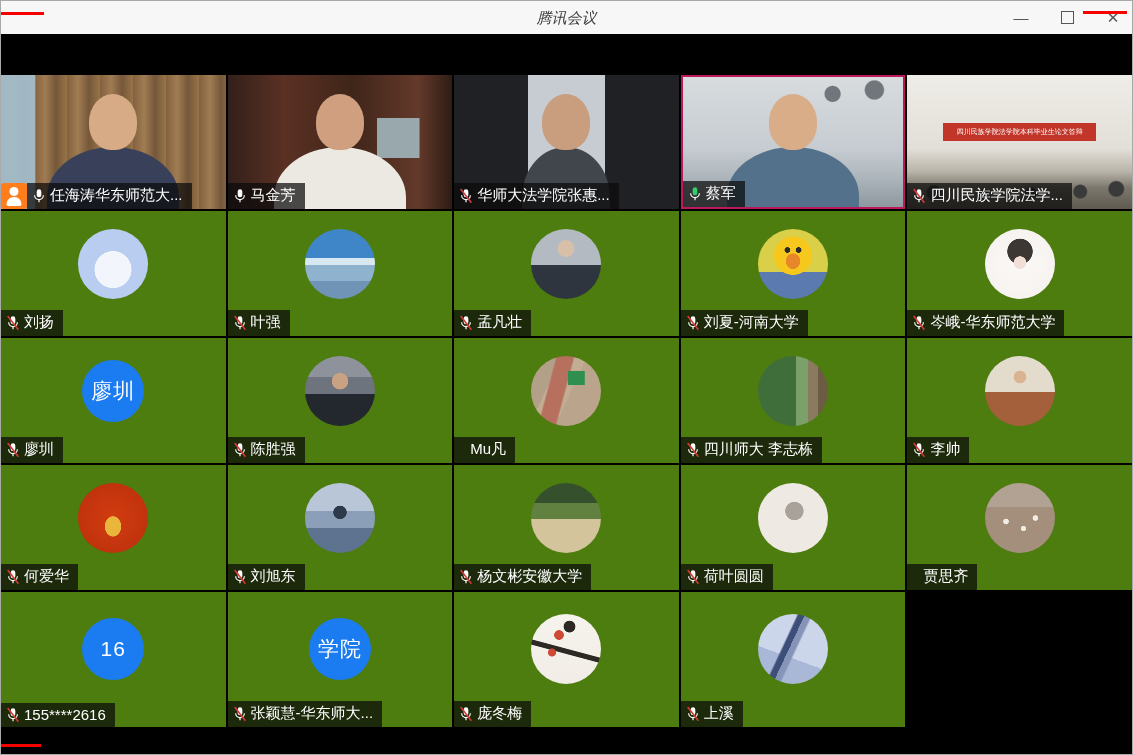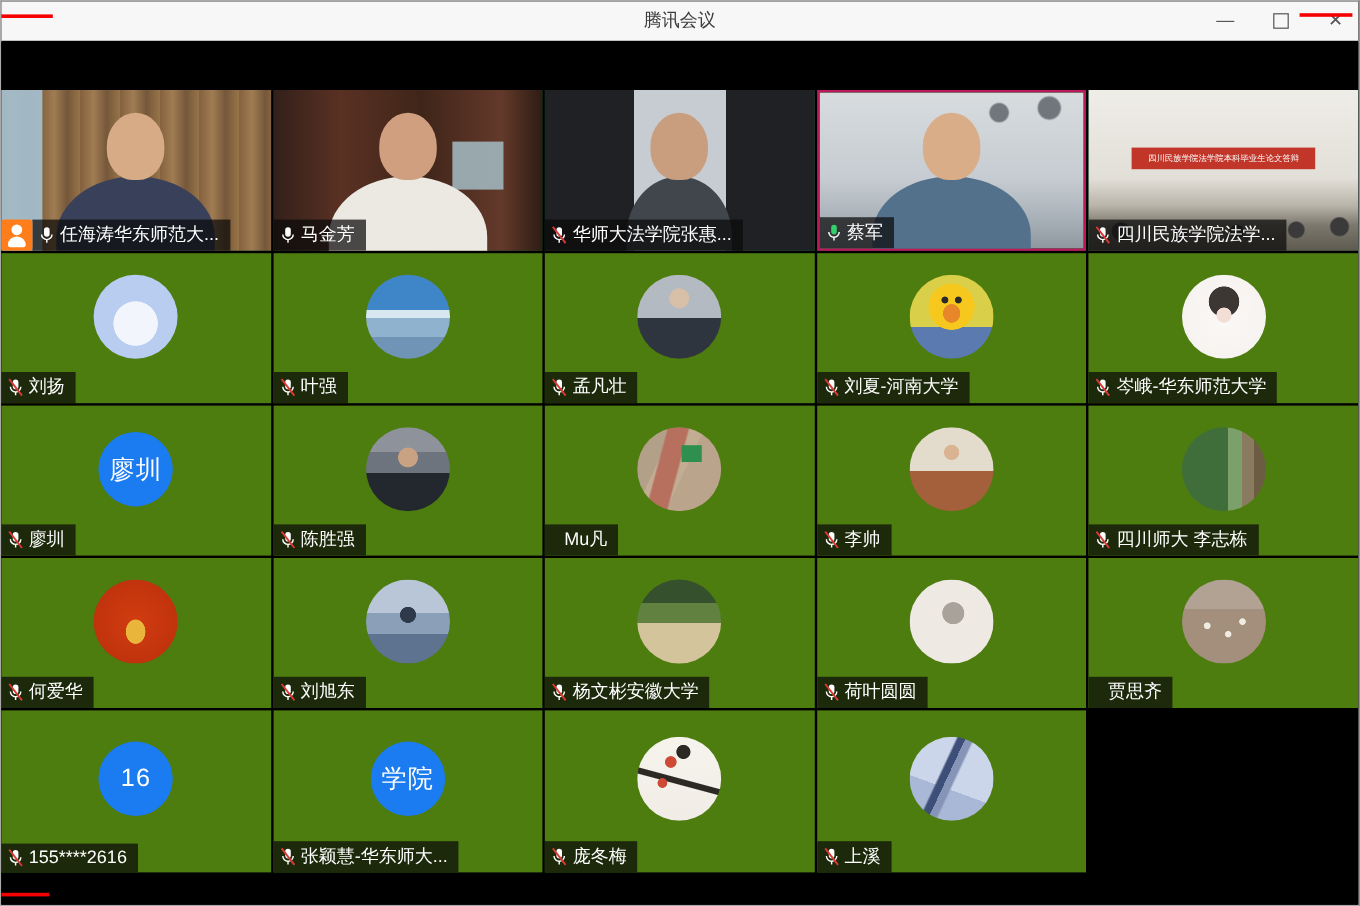--- a/index.html
+++ b/index.html
@@ -1,31 +1,31 @@
 <!DOCTYPE html>
 <html><head>
 <meta charset="utf-8">
 <style>
   html,body{margin:0;padding:0;background:#fff;font-family:"Liberation Sans","DejaVu Sans",sans-serif;}
   .window{position:relative;width:1133px;height:755px;border:1px solid #a9a9a9;box-sizing:border-box;background:#000;overflow:hidden;}
   
   .titlebar{position:relative;height:33px;background:#f7f7f7;border-bottom:1px solid #d9d9d9;}
-  .titlebar .title{position:absolute;left:0;right:0;top:0;height:26px;line-height:33px;text-align:center;font-size:15px;color:#3c3c3c;}
+  .titlebar .title{position:absolute;left:0;right:0;top:0;height:26px;line-height:33px;text-align:center;font-size:15px;color:#3c3c3c;font-style:italic;}
   .win-controls{position:absolute;right:10px;top:0;height:33px;display:flex;align-items:center;gap:28px;}
   .win-btn{color:#555;font-size:15px;line-height:1;cursor:default;display:flex;align-items:center;justify-content:center;width:18px;height:18px;}
   .maxbox{width:11px;height:11px;border:1.6px solid #555;display:inline-block;}
   .ann{position:absolute;background:#f70000;height:3px;z-index:60;}
   #ann-top-left{left:0;top:11px;width:43px;}
   #ann-close{right:5px;top:10px;width:44px;}
   #ann-bottom-left{left:0;bottom:7px;width:40px;}
   
   .content{position:absolute;left:0;top:33px;right:0;bottom:0;background:#000;}
   .grid{display:grid;grid-template-columns:repeat(5,1fr);grid-template-rows:134px 125px 125px 125px 135px;gap:2px;margin-top:41px;}
   .tile{position:relative;background:#4d7c0f;overflow:hidden;box-sizing:border-box;}
-  .tile.video{background:#14532d;}
+  .tile.video{background:#a21caf;}
   .tile.active{border:2px solid #be185d;text-align:center;}
   .videobg{position:absolute;inset:0;}
   
   .person{position:absolute;inset:0;pointer-events:none;}
   .p-body{position:absolute;left:50%;bottom:-8px;transform:translateX(-50%);width:132px;height:52%;border-radius:52% 52% 0 0/75% 75% 0 0;}
   .p-head{position:absolute;left:50%;bottom:44%;transform:translateX(-50%);width:48px;height:56px;border-radius:50% 50% 45% 45%;}
   .tile.portrait .p-body{width:88px;}
   
   .avatar{position:absolute;left:50%;top:42%;transform:translate(-50%,-50%);width:70px;height:70px;border-radius:50%;}
   .avatar.text{width:62px;height:62px;background:#1b7bf0;display:flex;align-items:center;justify-content:center;color:#fff;font-size:21px;letter-spacing:1px;}
@@ -245,44 +245,44 @@
         </div>
         <div class="tile">
           <div class="avatar" style="background: linear-gradient(rgb(47, 143, 78), rgb(47, 143, 78)) 68% 28% / 24% 20% no-repeat, linear-gradient(105deg, rgba(0, 0, 0, 0) 28%, rgb(183, 111, 94) 30%, rgb(183, 111, 94) 48%, rgba(0, 0, 0, 0) 50%), linear-gradient(115deg, rgb(179, 160, 137) 0px, rgb(179, 160, 137) 30%, rgb(194, 173, 147) 30%, rgb(194, 173, 147) 55%, rgb(186, 165, 140) 55%, rgb(186, 165, 140) 100%);"></div>
           <div class="label-row">
             <div class="nlabel nomic">
               <span>Mu凡</span>
             </div>
           </div>
         </div>
         <div class="tile">
+          <div class="avatar" style="background: linear-gradient(90deg, rgb(63, 110, 59) 0px, rgb(63, 110, 59) 55%, rgb(123, 160, 106) 55%, rgb(123, 160, 106) 72%, rgb(138, 122, 95) 72%, rgb(138, 122, 95) 86%, rgb(109, 92, 68) 86%, rgb(109, 92, 68) 100%);"></div>
+          <div class="label-row">
+            <div class="nlabel">
+              <svg class="mic" viewBox="0 0 24 24" width="16" height="16">
+                <rect x="8.5" y="2" width="7" height="12" rx="3.5" fill="#ffffff"></rect>
+                <path d="M5.5 11a6.5 6.5 0 0 0 13 0" fill="none" stroke="#ffffff" stroke-width="1.8"></path>
+                <line x1="12" y1="17.5" x2="12" y2="21.5" stroke="#ffffff" stroke-width="1.8"></line>
+                <line x1="4" y1="1.5" x2="20" y2="22" stroke="#d93a35" stroke-width="2.4"></line>
+              </svg>
+              <span>四川师大 李志栋</span>
+            </div>
+          </div>
+        </div>
+        <div class="tile">
           <div class="avatar" style="background: radial-gradient(circle at 50% 30%, rgb(217, 179, 146) 0px, rgb(217, 179, 146) 10%, rgba(0, 0, 0, 0) 11%), linear-gradient(rgb(227, 220, 205) 0px, rgb(227, 220, 205) 52%, rgb(164, 96, 58) 52%, rgb(164, 96, 58) 100%);"></div>
           <div class="label-row">
             <div class="nlabel">
               <svg class="mic" viewBox="0 0 24 24" width="16" height="16">
                 <rect x="8.5" y="2" width="7" height="12" rx="3.5" fill="#ffffff"></rect>
                 <path d="M5.5 11a6.5 6.5 0 0 0 13 0" fill="none" stroke="#ffffff" stroke-width="1.8"></path>
                 <line x1="12" y1="17.5" x2="12" y2="21.5" stroke="#ffffff" stroke-width="1.8"></line>
                 <line x1="4" y1="1.5" x2="20" y2="22" stroke="#d93a35" stroke-width="2.4"></line>
               </svg>
               <span>李帅</span>
-            </div>
-          </div>
-        </div>
-        <div class="tile">
-          <div class="avatar" style="background: linear-gradient(90deg, rgb(63, 110, 59) 0px, rgb(63, 110, 59) 55%, rgb(123, 160, 106) 55%, rgb(123, 160, 106) 72%, rgb(138, 122, 95) 72%, rgb(138, 122, 95) 86%, rgb(109, 92, 68) 86%, rgb(109, 92, 68) 100%);"></div>
-          <div class="label-row">
-            <div class="nlabel">
-              <svg class="mic" viewBox="0 0 24 24" width="16" height="16">
-                <rect x="8.5" y="2" width="7" height="12" rx="3.5" fill="#ffffff"></rect>
-                <path d="M5.5 11a6.5 6.5 0 0 0 13 0" fill="none" stroke="#ffffff" stroke-width="1.8"></path>
-                <line x1="12" y1="17.5" x2="12" y2="21.5" stroke="#ffffff" stroke-width="1.8"></line>
-                <line x1="4" y1="1.5" x2="20" y2="22" stroke="#d93a35" stroke-width="2.4"></line>
-              </svg>
-              <span>四川师大 李志栋</span>
             </div>
           </div>
         </div>
         <div class="tile">
           <div class="avatar" style="background: radial-gradient(at 50% 62%, rgb(233, 182, 59) 0px, rgb(233, 182, 59) 16%, rgba(0, 0, 0, 0) 17%), radial-gradient(rgb(210, 60, 16), rgb(185, 47, 12));"></div>
           <div class="label-row">
             <div class="nlabel">
               <svg class="mic" viewBox="0 0 24 24" width="16" height="16">
                 <rect x="8.5" y="2" width="7" height="12" rx="3.5" fill="#ffffff"></rect>
                 <path d="M5.5 11a6.5 6.5 0 0 0 13 0" fill="none" stroke="#ffffff" stroke-width="1.8"></path>

